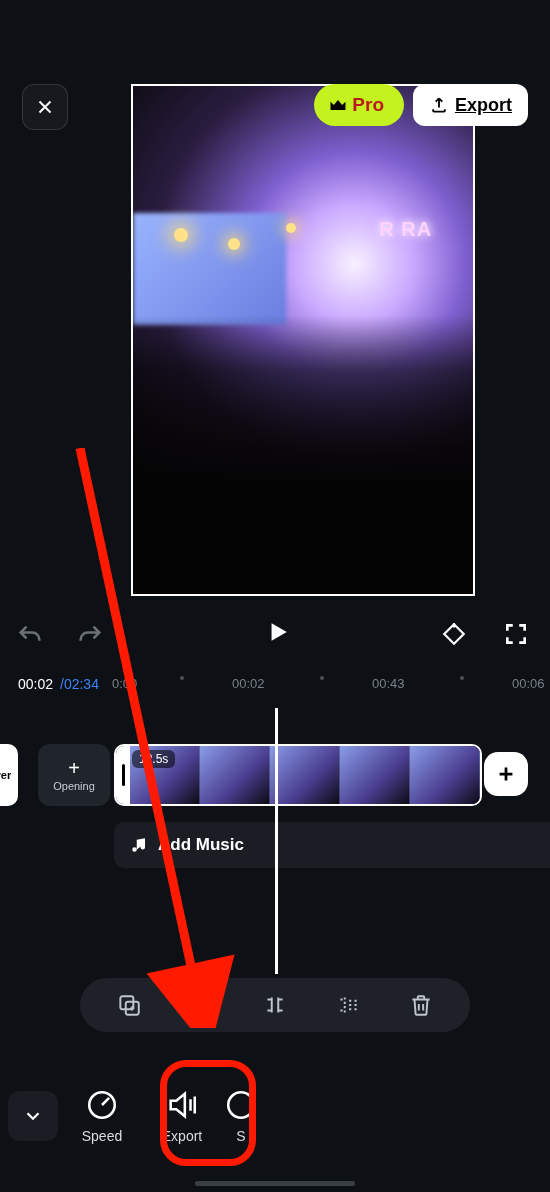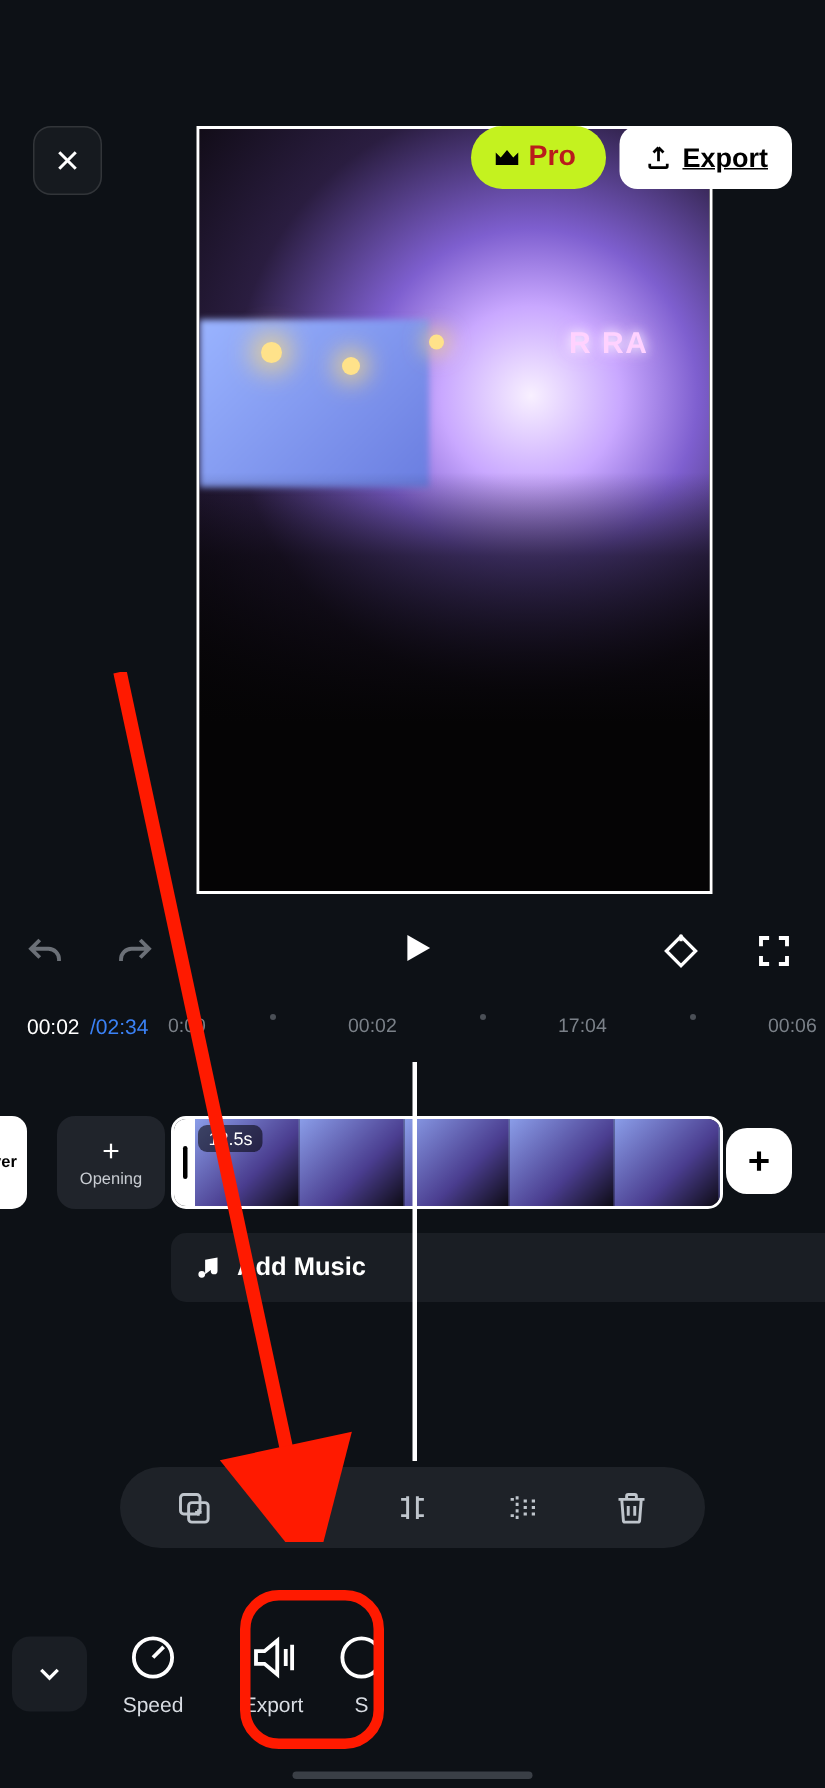--- a/index.html
+++ b/index.html
@@ -285,21 +285,21 @@
     </svg>
 </div>
 
 <div class="ruler">
   <span class="time-current">00:02</span>
   <span class="time-total">/02:34</span>
   <div class="tick" style="left:112px">0:00</div>
   <div class="tick dot" style="left:180px"></div>
   <div class="tick" style="left:232px">00:02</div>
   <div class="tick dot" style="left:320px"></div>
-  <div class="tick" style="left:372px">17:04</div>
+  <div class="tick" style="left:372px">00:43</div>
   <div class="tick dot" style="left:460px"></div>
   <div class="tick" style="left:512px">00:06</div>
 </div>
 
 <div class="playhead"></div>
 
 <div class="clip-area">
   <div class="cover-btn">
     <span>ver</span>
   </div>

